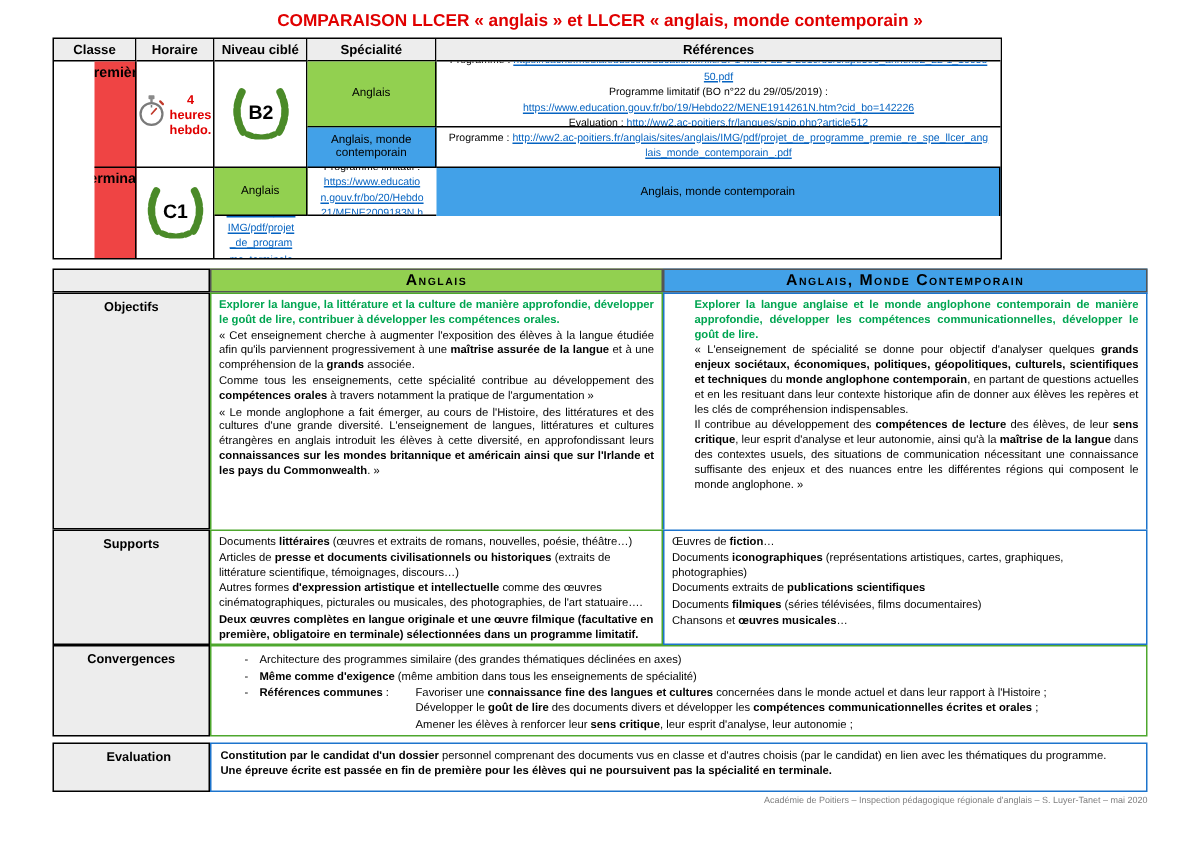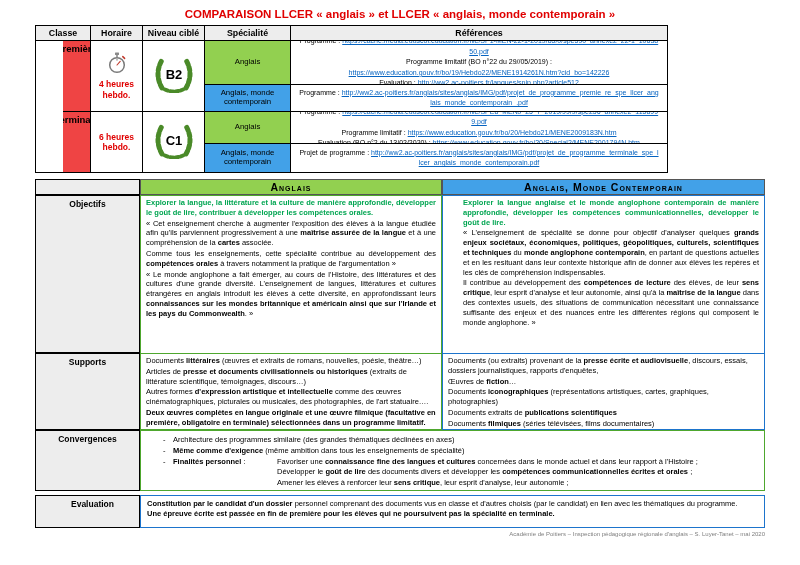--- a/index.html
+++ b/index.html
@@ -10,21 +10,21 @@
 
   
   .t1 { display:grid; width:633px; grid-template-columns:55px 52px 62px 86px 1fr;
         grid-template-rows:15px 44px 27px 32px 28px; border:1.5px solid #000; }
   .t1 > div { border-right:1px solid #000; border-bottom:1px solid #000;
               display:flex; align-items:center; justify-content:center; overflow:hidden; }
   .t1 > .noR { border-right:none; } .t1 > .noB { border-bottom:none; }
   .t1-h { background:#ededed; font-weight:bold; font-size:8.8px; }
   .classe { background:#ef4444; font-weight:bold; font-size:9.5px; align-items:flex-start !important; padding-top:2px;margin-left:27px; }
   .span2 { grid-row:span 2; }
-  .horaire { flex-direction:column; gap:1px; }
+  .horaire { flex-direction:row; gap:1px; }
   .horaire-txt { color:#e00000; font-weight:bold; font-size:8.5px; text-align:center; line-height:1.2; }
   .spec { font-size:7.8px; text-align:center; line-height:1.15; padding:1px 3px; }
   .spec-green { background:#92d050; }
   .spec-blue  { background:#42a1e8; }
   .refs { flex-direction:column; justify-content:center; font-size:7px; line-height:1.5;
           text-align:center; padding:1px 8px; width:100%; }
   .refs .line { width:100%; word-break:break-word; }
   a.lnk { color:#0563c1; text-decoration:underline; cursor:pointer; word-break:break-all; }
 
   
@@ -101,23 +101,20 @@
         <div class="line">Programme limitatif (BO n°22 du 29//05/2019) :</div>
         <div class="line"><a class="lnk">https://www.education.gouv.fr/bo/19/Hebdo22/MENE1914261N.htm?cid_bo=142226</a></div>
         <div class="line">Evaluation : <a class="lnk">http://ww2.ac-poitiers.fr/langues/spip.php?article512</a></div>
       </div>
     <div class="spec spec-blue">Anglais, monde contemporain</div>
     <div class="refs noR">
         <div class="line">Programme : <a class="lnk">http://ww2.ac-poitiers.fr/anglais/sites/anglais/IMG/pdf/projet_de_programme_premie_re_spe_llcer_anglais_monde_contemporain_.pdf</a></div>
       </div>
 
     <div class="classe span2 noB">Terminale</div>
-    <div class="horaire span2 noB">
-      <span class="horaire-txt">6 heures hebdo.</span>
-    </div>
     <div class="span2 noB">
       <span>
         <svg width="46" height="38" viewBox="0 0 46 38">
           <path d="M11 33 Q3 19 11 5" fill="none" stroke="#4a8a28" stroke-width="5" stroke-dasharray="3.5 2.6" stroke-linecap="round"></path>
           <path d="M35 33 Q43 19 35 5" fill="none" stroke="#4a8a28" stroke-width="5" stroke-dasharray="3.5 2.6" stroke-linecap="round"></path>
           <path d="M14 34.5 Q23 38.5 32 34.5" fill="none" stroke="#4a8a28" stroke-width="4" stroke-dasharray="3 2.4" stroke-linecap="round"></path>
           <text x="23" y="24" text-anchor="middle" font-size="13" font-weight="bold" fill="#000">C1</text>
         </svg>
       </span>
     </div>
@@ -135,57 +132,56 @@
 
   <div class="t2">
     <div class="t2-grayhead" style="grid-area:1/1;"></div>
     <div class="t2-head g" style="grid-area:1/2;">Anglais</div>
     <div class="t2-head b" style="grid-area:1/3;">Anglais, Monde Contemporain</div>
 
     <div class="lbl" style="grid-area:2/1;text-align:center;">Objectifs</div>
     <div class="cg noBB body-cell" style="grid-area:2/2;">
       <div class="lead">Explorer la langue, la littérature et la culture de manière approfondie, développer le goût de lire, contribuer à développer les compétences orales.</div>
       <div>
-          <div class="line">« Cet enseignement cherche à augmenter l'exposition des élèves à la langue étudiée afin qu'ils parviennent progressivement à une <b>maîtrise assurée de la langue</b> et à une compréhension de la <b>cartes</b> associée.</div>
+          <div class="line">« Cet enseignement cherche à augmenter l'exposition des élèves à la langue étudiée afin qu'ils parviennent progressivement à une <b>maîtrise assurée de la langue</b> et à une compréhension de la <b>grands</b> associée.</div>
           <div class="line">Comme tous les enseignements, cette spécialité contribue au développement des <b>compétences orales</b> à travers notamment la pratique de l'argumentation »</div>
           <div class="line">« Le monde anglophone a fait émerger, au cours de l'Histoire, des littératures et des cultures d'une grande diversité. L'enseignement de langues, littératures et cultures étrangères en anglais introduit les élèves à cette diversité, en approfondissant leurs <b>connaissances sur les mondes britannique et américain ainsi que sur l'Irlande et les pays du Commonwealth</b>. »</div>
         </div>
     </div>
     <div class="cb noBB body-cell" style="grid-area:2/3;padding-left:20px;">
       <div class="lead">Explorer la langue anglaise et le monde anglophone contemporain de manière approfondie, développer les compétences communicationnelles, développer le goût de lire.</div>
       <div>
           <div class="line">« L'enseignement de spécialité se donne pour objectif d'analyser quelques <b>grands enjeux sociétaux, économiques, politiques, géopolitiques, culturels, scientifiques et techniques</b> du <b>monde anglophone contemporain</b>, en partant de questions actuelles et en les resituant dans leur contexte historique afin de donner aux élèves les repères et les clés de compréhension indispensables.</div>
           <div class="line">Il contribue au développement des <b>compétences de lecture</b> des élèves, de leur <b>sens critique</b>, leur esprit d'analyse et leur autonomie, ainsi qu'à la <b>maîtrise de la langue</b> dans des contextes usuels, des situations de communication nécessitant une connaissance suffisante des enjeux et des nuances entre les différentes régions qui composent le monde anglophone. »</div>
         </div>
     </div>
 
     <div class="lbl" style="grid-area:3/1;">Supports</div>
     <div class="cg body-cell sup-cell" style="grid-area:3/2;">
         <div class="line">Documents <b>littéraires</b> (œuvres et extraits de romans, nouvelles, poésie, théâtre…)</div>
         <div class="line">Articles de <b>presse et documents civilisationnels ou historiques</b> (extraits de littérature scientifique, témoignages, discours…)</div>
         <div class="line">Autres formes <b>d'expression artistique et intellectuelle</b> comme des œuvres cinématographiques, picturales ou musicales, des photographies, de l'art statuaire….</div>
         <div class="line"><b>Deux œuvres complètes en langue originale et une œuvre filmique (facultative en première, obligatoire en terminale) sélectionnées dans un programme limitatif.</b></div>
       </div>
     <div class="cb body-cell sup-cell" style="grid-area:3/3;">
-        <div class="line">Documents (ou extraits) provenant de la <b>presse écrite et audiovisuelle</b>, discours, essais, dossiers journalistiques, rapports d'enquêtes,</div>
         <div class="line">Œuvres de <b>fiction</b>…</div>
         <div class="line">Documents <b>iconographiques</b> (représentations artistiques, cartes, graphiques, photographies)</div>
         <div class="line">Documents extraits de <b>publications scientifiques</b></div>
         <div class="line">Documents <b>filmiques</b> (séries télévisées, films documentaires)</div>
         <div class="line">Chansons et <b>œuvres musicales</b>…</div>
       </div>
 
     <div class="lbl" style="grid-area:4/1;">Convergences</div>
     <div class="cg conv-cell" style="grid-area:4/2/5/4;">
       <div>
           <div class="conv-line">Architecture des programmes similaire (des grandes thématiques déclinées en axes)</div>
           <div class="conv-line"><b>Même comme d'exigence</b> (même ambition dans tous les enseignements de spécialité)</div>
         </div>
       <div class="fin-row">
-        <div class="fin-label"><b>Finalités personnel</b> :</div>
+        <div class="fin-label"><b>Références communes</b> :</div>
         <div class="fin-col">
             <div class="line">Favoriser une <b>connaissance fine des langues et cultures</b> concernées dans le monde actuel et dans leur rapport à l'Histoire ;</div>
             <div class="line">Développer le <b>goût de lire</b> des documents divers et développer les <b>compétences communicationnelles écrites et orales</b> ;</div>
             <div class="line">Amener les élèves à renforcer leur <b>sens critique</b>, leur esprit d'analyse, leur autonomie ;</div>
             <div class="line">Permettre aux élèves de s'ouvrir et se préparer à la <b>mobilité</b> internationale ;</div>
           </div>
       </div>
     </div>
 
     <div class="lbl" style="grid-area:6/1;padding-left:10px;">Evaluation</div>

